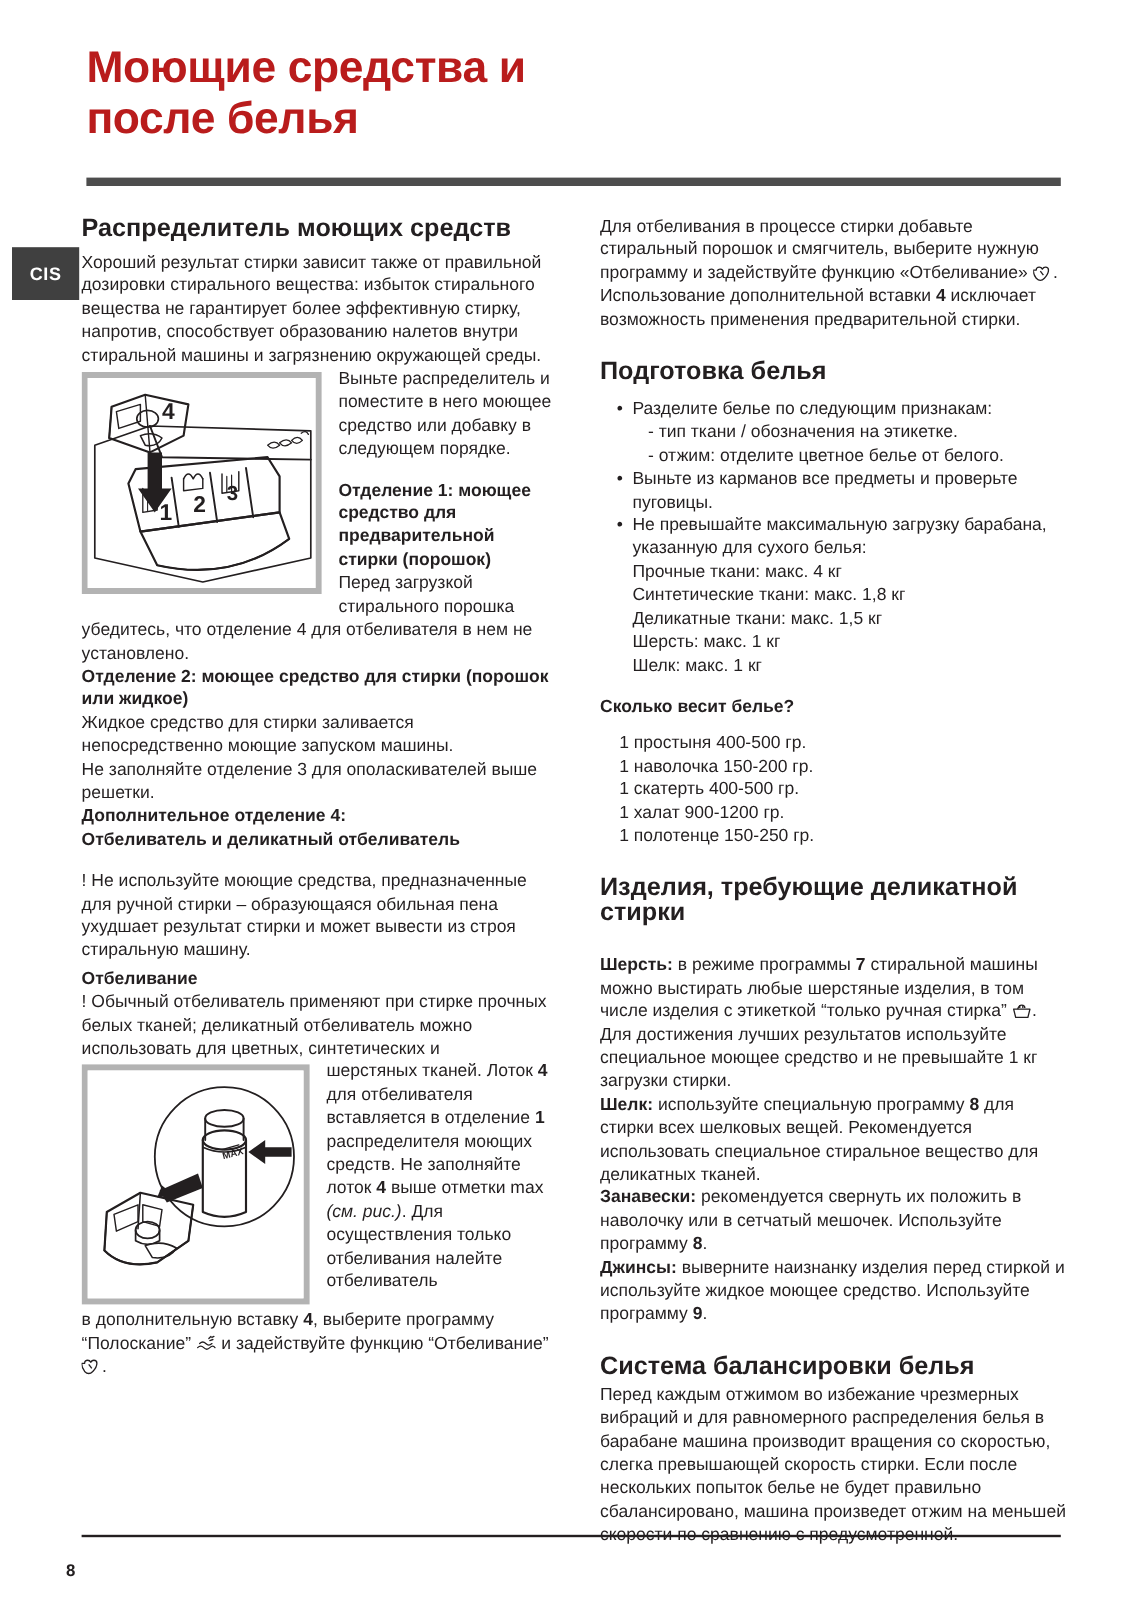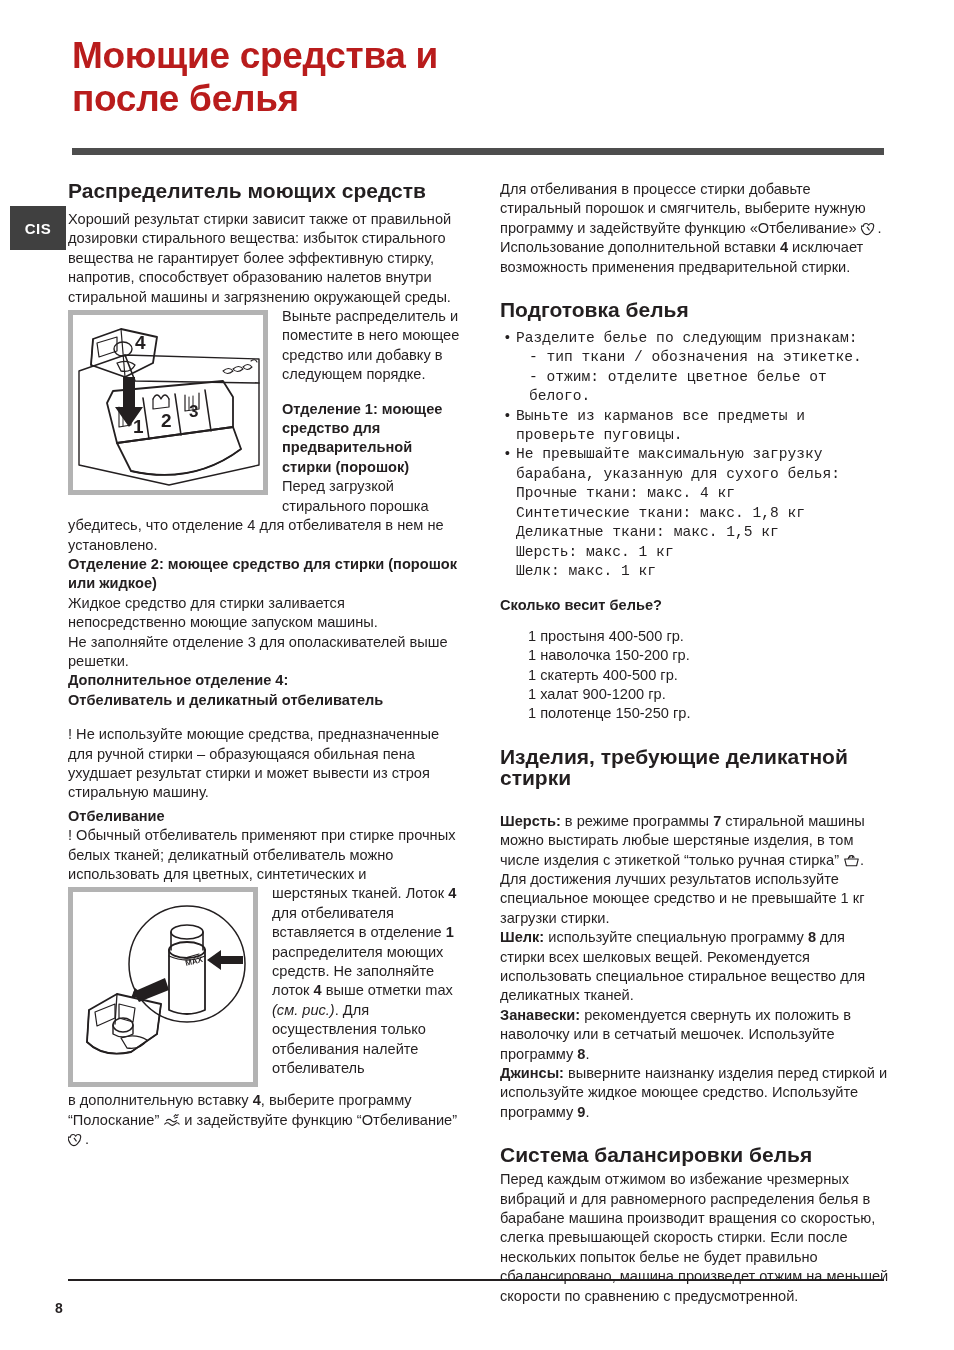--- a/index.html
+++ b/index.html
@@ -97,40 +97,39 @@
     box-sizing: border-box;
   }
   .figure svg { display: block; }
 
   .flow { overflow: hidden; }
   .clear { clear: both; }
 
   
   ul.bullets {
     list-style: none;
-    margin: 1px;
+    margin: 12px;
     padding: 0;
-    font-family: Liberation Mono, monospace;
   }
   ul.bullets > li {
     position: relative;
     padding-left: 15px;
     margin: 0;
   }
   ul.bullets > li::before {
     content: "•";
     position: absolute;
     left: 2px;
     top: 0;
   }
   .subline { padding-left: 13px; display: block; }
 
   ul.plain {
     list-style: none;
-    margin: 12px;
+    margin: 0;
     padding: 0 0 0 16px;
   }
   ul.plain > li { margin: 0; }
 
   
   .picto {
     display: inline-block;
     vertical-align: -3px;
     width: 17px;
     height: 15px;

